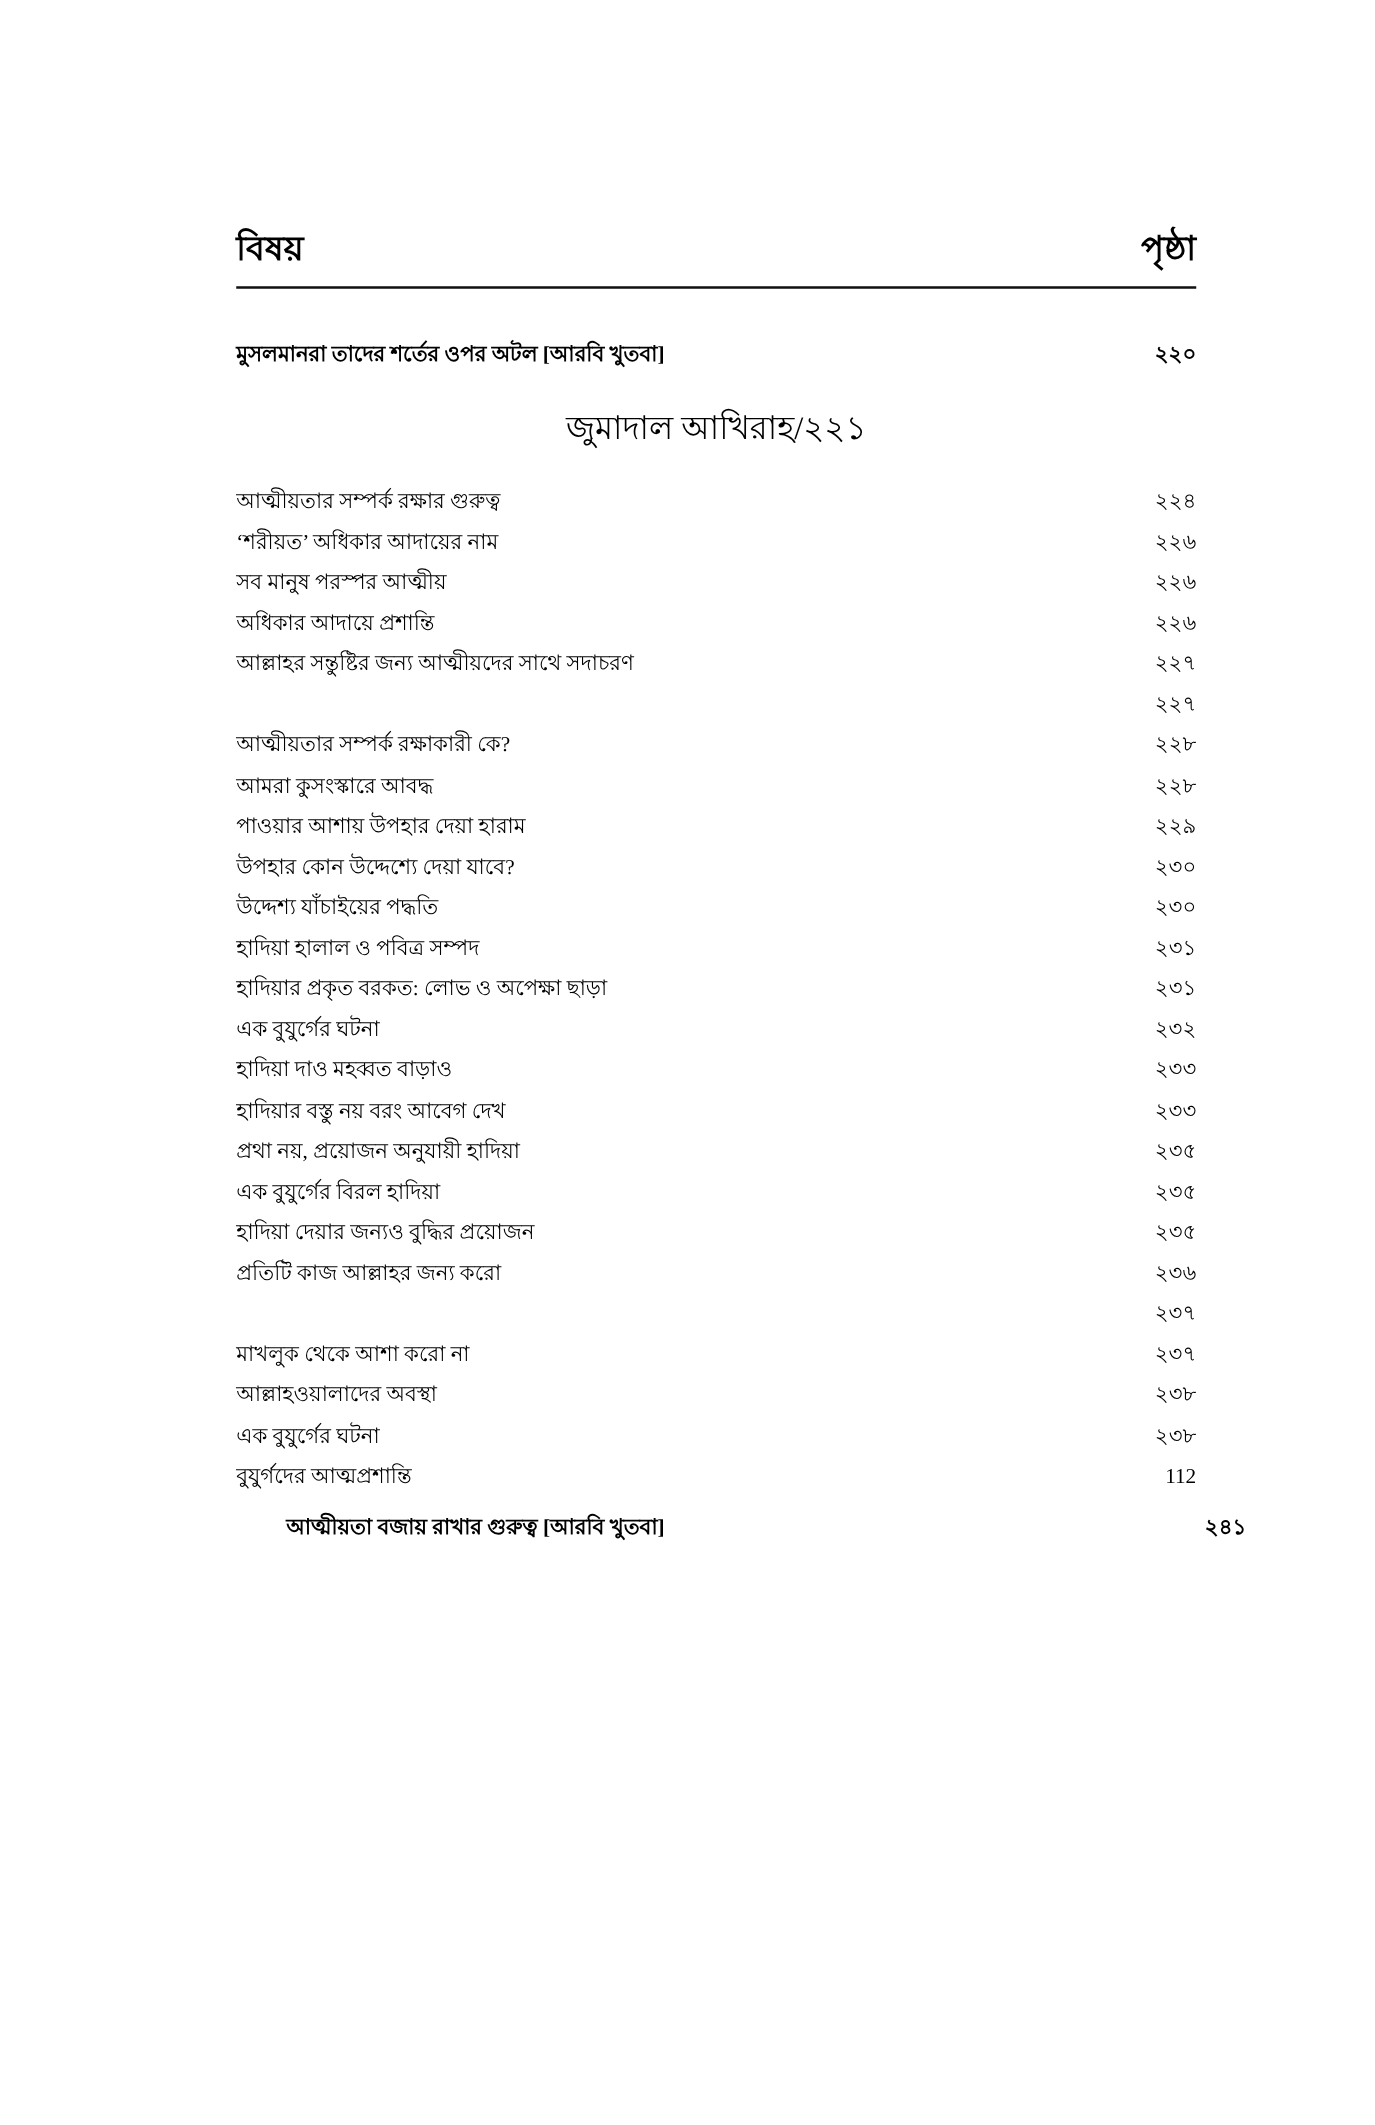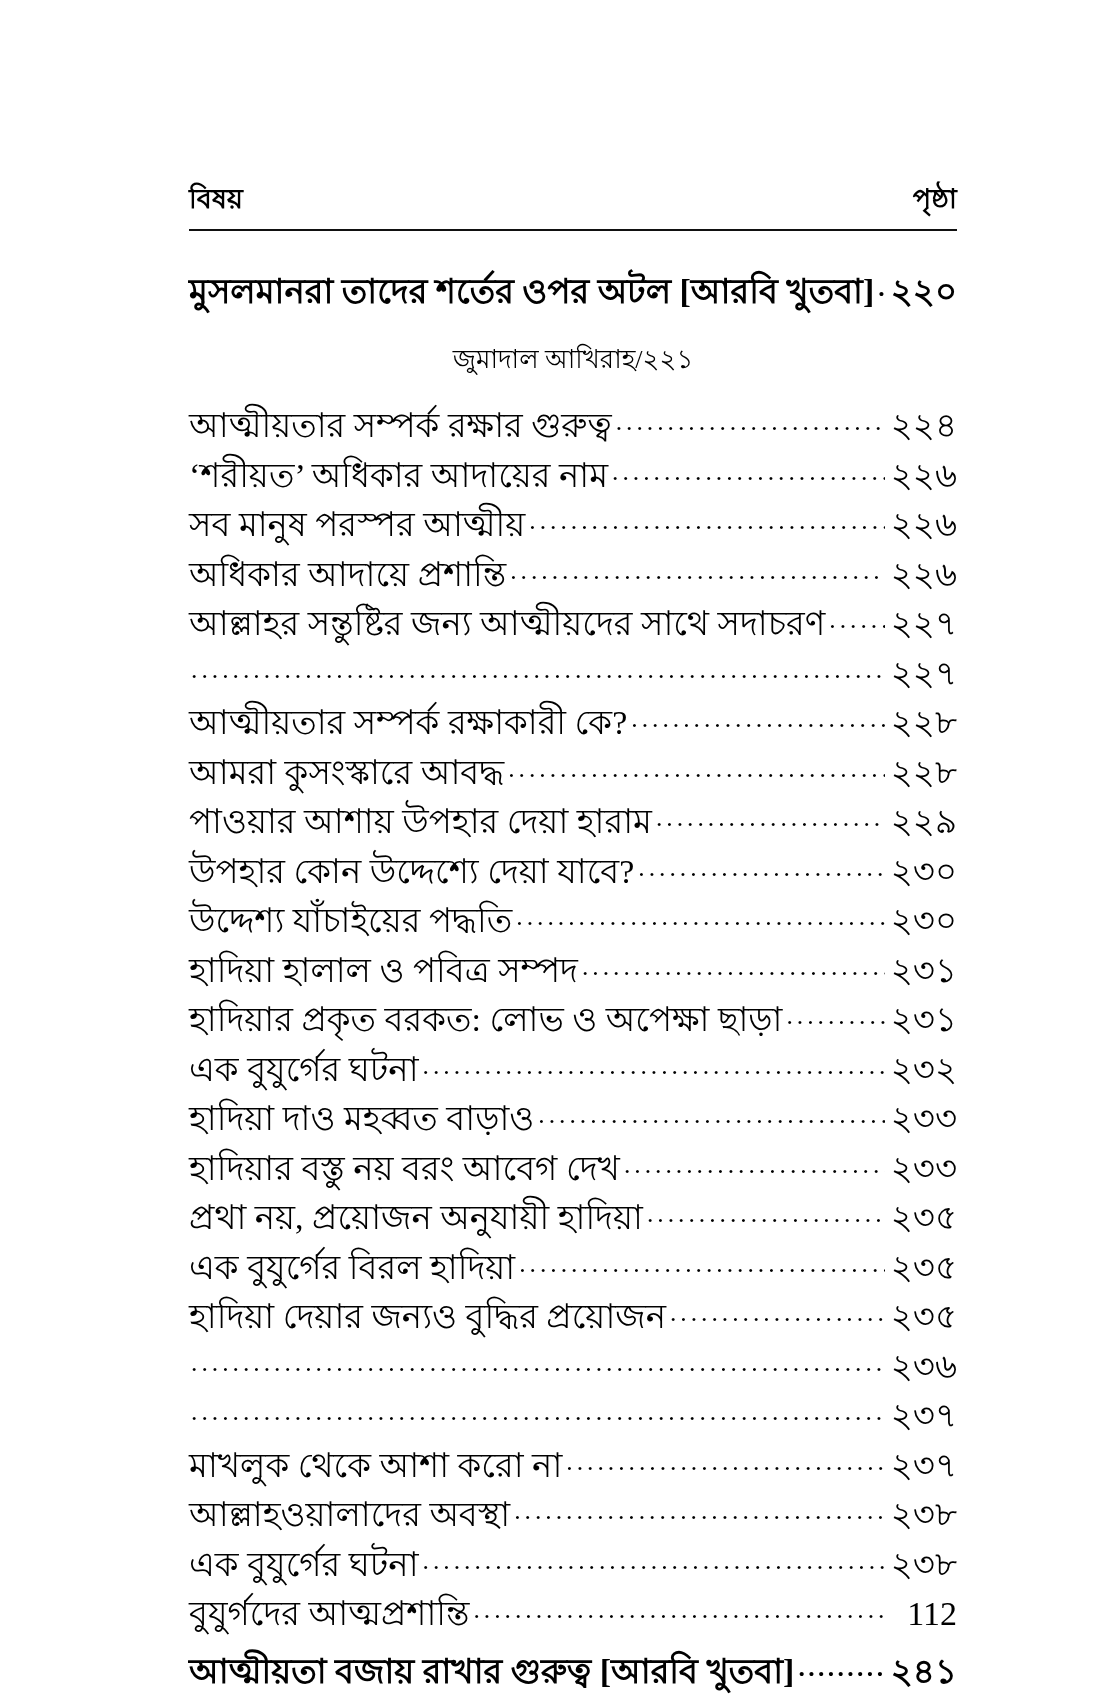--- a/index.html
+++ b/index.html
@@ -41,21 +41,21 @@
     border-bottom: 2.5px solid #111111;
     width: 100%;
     margin-bottom: 44px;
   }
 
   
   .toc-row {
     display: flex;
     align-items: flex-end;
     width: 100%;
-    font-size: 34px;
+    font-size: 17px;
     line-height: 1.0;
     margin-bottom: 15.5px;
     white-space: nowrap;
   }
 
   .toc-row.major {
     font-weight: 700;
     margin-bottom: 30px;
   }
 
@@ -97,21 +97,21 @@
 
   
   .section-divider {
     text-align: center;
     font-size: 26px;
     font-weight: 400;
     margin: 4px 0 26px 0;
   }
 
   
-  .gap-before-major { margin-top: 24px; }
+  .gap-before-major { margin-top: 24px; margin-left: 40px; }
 </style>
 </head>
 <body>
 
 <div class="page">
   <div class="content">
 
     <div class="page-header">
       <span>বিষয়</span>
       <span>পৃষ্ঠা</span>
@@ -215,20 +215,21 @@
           <span class="toc-title">এক বুযুর্গের বিরল হাদিয়া</span>
           <span class="toc-leader"></span>
           <span class="toc-page">২৩৫</span>
         </div>
         <div class="toc-row">
           <span class="toc-title">হাদিয়া দেয়ার জন্যও বুদ্ধির প্রয়োজন</span>
           <span class="toc-leader"></span>
           <span class="toc-page">২৩৫</span>
         </div>
         <div class="toc-row">
+          <span class="toc-title">প্রতিটি কাজ আল্লাহর জন্য করো</span>
           <span class="toc-leader"></span>
           <span class="toc-page">২৩৬</span>
         </div>
         <div class="toc-row">
           <span class="toc-leader"></span>
           <span class="toc-page">২৩৭</span>
         </div>
         <div class="toc-row">
           <span class="toc-title">মাখলুক থেকে আশা করো না</span>
           <span class="toc-leader"></span>

